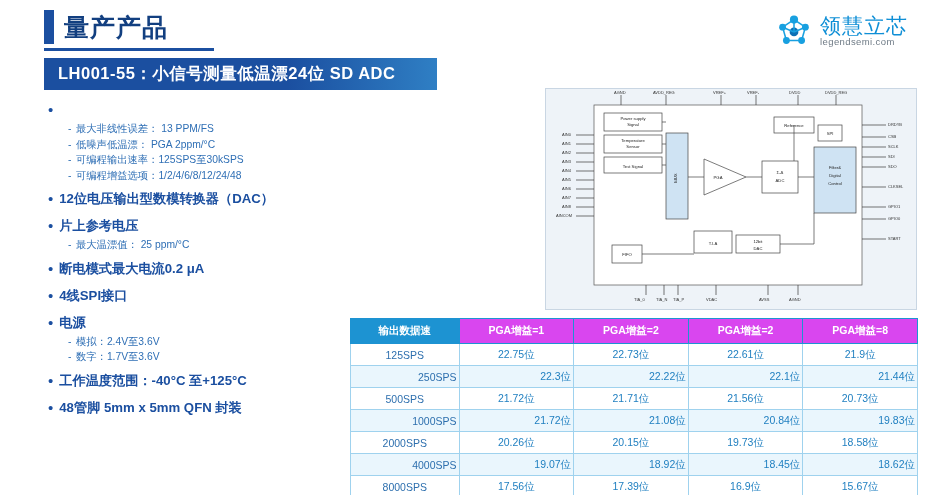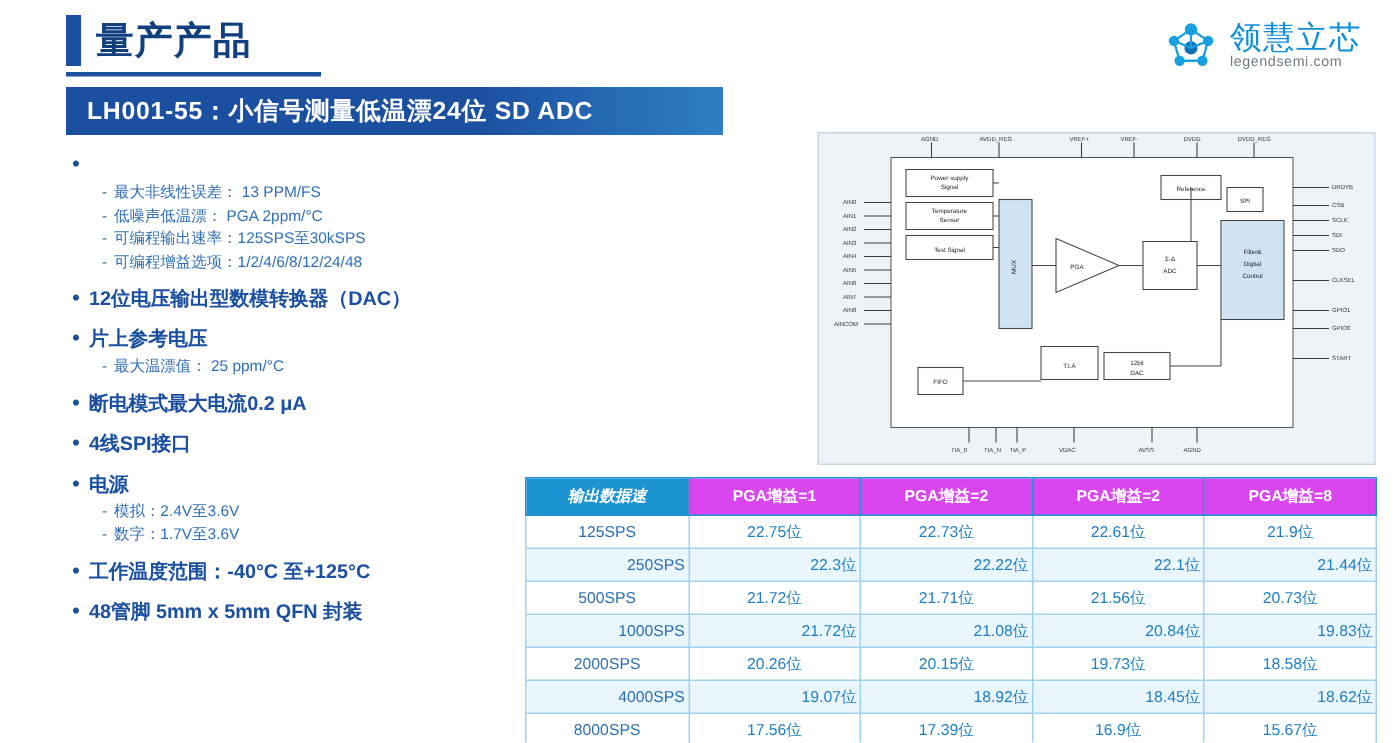--- a/index.html
+++ b/index.html
@@ -5,21 +5,21 @@
   html,body{margin:0;padding:0;}
   body{
     width:930px;height:495px;
     background:#ffffff;
     font-family:"Liberation Sans","DejaVu Sans",sans-serif;
     overflow:hidden;
     position:relative;
   }
   
   .page-title-wrap{
-    position:absolute;left:44px;top:10px;display:flex;
+    position:absolute;left:44px;top:10px;display:flex;align-items:center;
   }
   .title-bar{
     width:10px;height:34px;background:#1b4fa0;margin-right:10px;
   }
   .page-title{
     font-size:25px;font-weight:bold;color:#123f80;letter-spacing:1px;
   }
   .title-underline{
     position:absolute;left:44px;top:48px;width:170px;height:3px;background:#1b4fa0;
   }
@@ -27,21 +27,21 @@
   .logo{
     position:absolute;right:22px;top:12px;display:flex;align-items:center;
   }
   .logo-mark{width:38px;height:38px;margin-right:7px;}
   .logo-text{display:flex;flex-direction:column;line-height:1.05;}
   .logo-cn{font-size:21px;font-weight:normal;color:#0f8fd6;letter-spacing:1px;}
   .logo-en{font-size:9.5px;color:#6f7b86;letter-spacing:.4px;}
 
   
   .banner{
-    position:absolute;left:44px;top:58px;width:438px;height:32px;
+    position:absolute;left:44px;top:58px;width:393px;height:32px;
     background:linear-gradient(90deg,#1b4fa0 0%,#1b4fa0 62%,#2f7fc4 100%);
     color:#fff;font-size:16.5px;font-weight:bold;
     display:flex;align-items:center;padding-left:14px;box-sizing:border-box;
     letter-spacing:.5px;
   }
 
   
   .bullets{
     position:absolute;left:48px;top:100px;width:300px;
   }
@@ -66,21 +66,21 @@
   }
   .diagram svg{display:block;}
 
   
   .tbl-wrap{position:absolute;left:350px;top:318px;width:568px;}
   table{border-collapse:collapse;width:100%;font-size:10.5px;}
   th{
     background:#d946ef;color:#fff;font-weight:bold;font-size:10.5px;
     border:1px solid #1d93d2;padding:5px 2px;text-align:center;
   }
-  th.first{background:#1d93d2;font-style:italic;}
+  th.first{background:#1d93d2;}
   td{
     border:1px solid #9fd2ee;padding:3.5px 2px;text-align:center;color:#1f7fc0;
   }
   td.first{color:#2d6fae;margin-left:46px;}
   tr.alt td{background:#eaf6fd;text-align:right;}
 </style>
 </head>
 <body>
 
 <div class="page-title-wrap">

